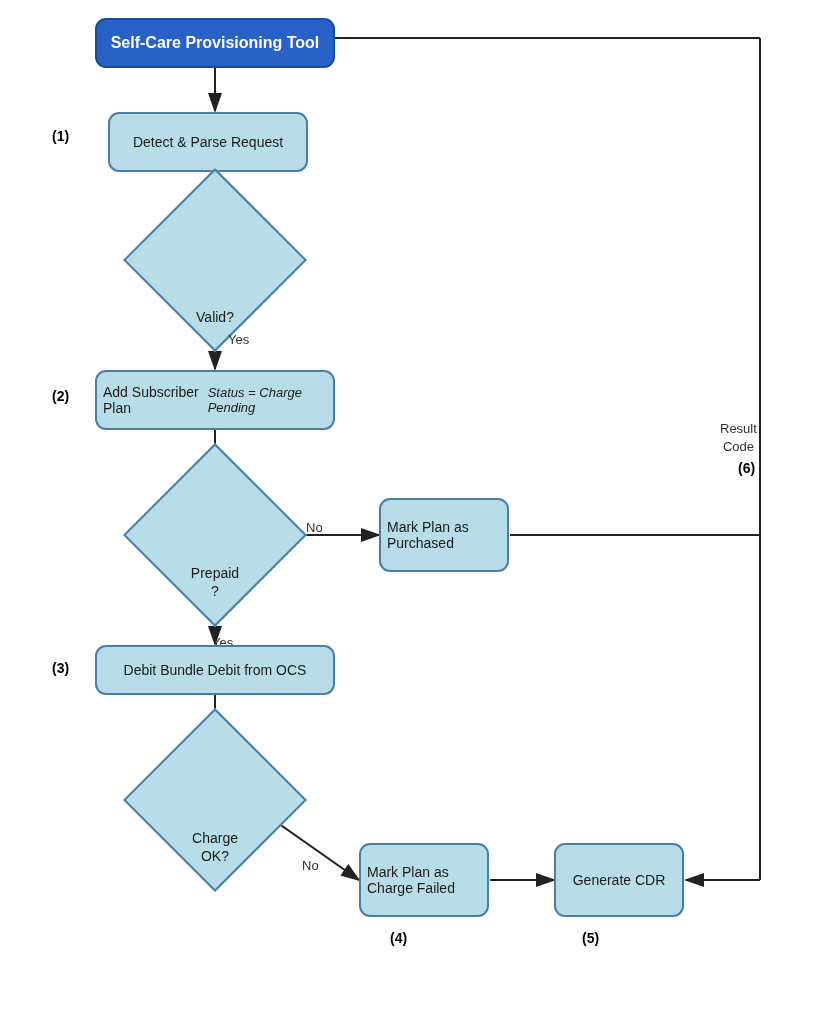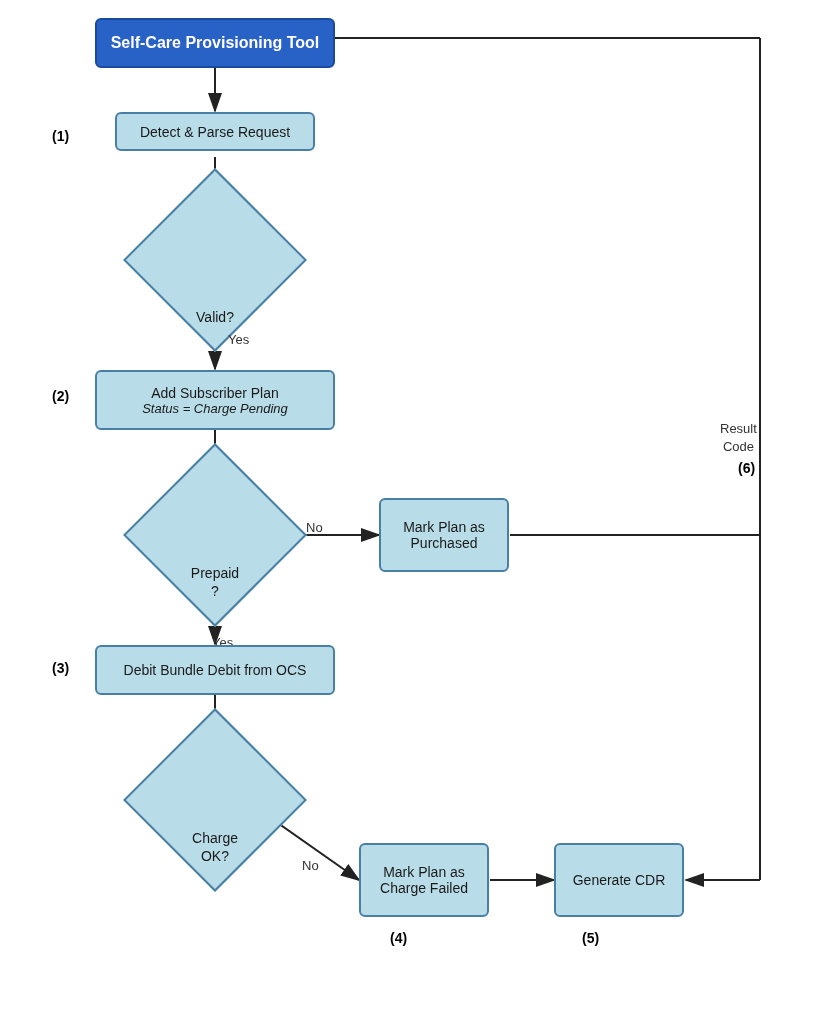--- a/index.html
+++ b/index.html
@@ -13,25 +13,25 @@
     }
     .diagram {
       position: relative;
       width: 830px;
       height: 1026px;
     }
     
     .box {
       position: absolute;
       border: 2px solid #4a7fa5;
-      border-radius: 6px;
+      border-radius: 11px;
       display: flex;
       align-items: center;
       justify-content: center;
-      text-align: center;
+      text-align: left;
       font-size: 14px;
       color: #1a1a1a;
       background: #b8dde8;
       padding: 6px;
     }
     .box.blue-start {
       background: #2962c7;
       color: #fff;
       font-weight: bold;
       font-size: 16px;
@@ -119,34 +119,34 @@
     <line x1="760" y1="843" x2="760" y2="38" stroke="#222" stroke-width="2"></line>
     <polygon points="335,33 325,38 335,43" fill="#222"></polygon>
   </svg>
 
   <div class="box blue-start" style="left:95px; top:18px; width:240px; height:50px;">
     <span>Self-Care Provisioning Tool</span>
   </div>
 
   <div class="step-label" style="left:52px; top:128px;">(1)</div>
 
-  <div class="box" style="left:115px; top:112px; width:200px; height:39px;">
+  <div class="box" style="left:108px; top:112px; width:200px; height:60px;">
     <span>Detect &amp; Parse Request</span>
   </div>
 
   <div class="diamond" style="left:150px; top:195px; width:130px; height:130px;">
     <div class="diamond-inner"></div>
     <span class="diamond-text">Valid?</span>
   </div>
 
   <div class="label" style="left:228px; top:332px;">Yes</div>
 
   <div class="step-label" style="left:52px; top:388px;">(2)</div>
 
-  <div class="box" style="left:95px; top:370px; width:240px; height:60px; flex-direction:column;">
+  <div class="box" style="left:95px; top:370px; width:240px; height:60px; flex-direction:row;">
     <span style="font-size:14px;">Add Subscriber Plan</span>
     <span style="font-size:13px; font-style:italic;">Status = Charge Pending</span>
   </div>
 
   <div class="diamond" style="left:150px; top:470px; width:130px; height:130px;">
     <div class="diamond-inner"></div>
     <span class="diamond-text" style="white-space:pre-line; line-height:1.3;">Prepaid<br>?</span>
   </div>
 
   <div class="label" style="left:306px; top:520px;">No</div>

